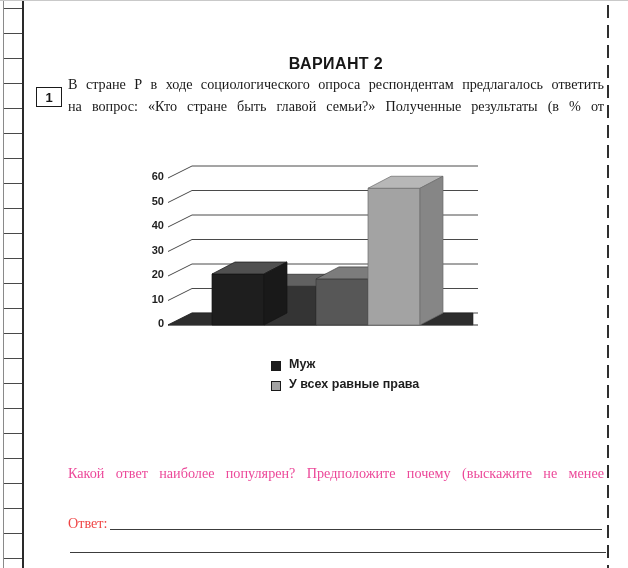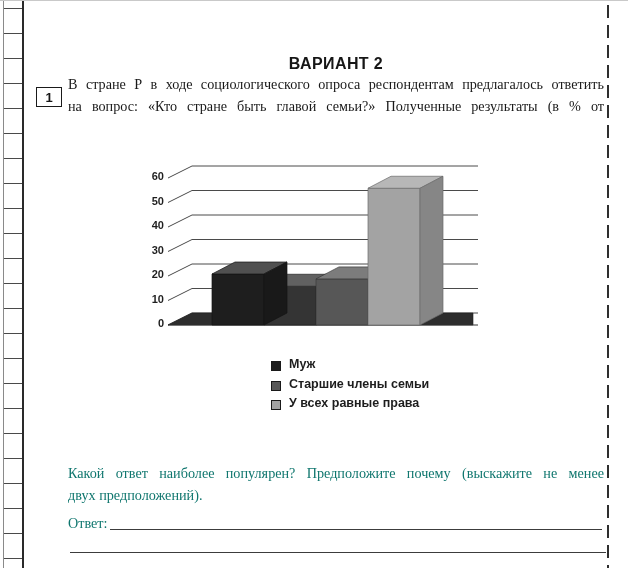--- a/index.html
+++ b/index.html
@@ -39,25 +39,25 @@
     display:flex;align-items:center;justify-content:center;
   }
   .qtext{
     position:absolute;left:68px;width:536px;top:72px;
     font-size:14.2px;line-height:22.4px;color:#191919;
   }
   .qtext .line{white-space:nowrap;}
   .just{text-align:justify;text-align-last:justify;white-space:normal;height:22.4px;overflow:hidden;}
   .followup{
     position:absolute;left:68px;width:536px;top:461px;
-    font-size:14.2px;line-height:22.4px;color:#0f766e;
+    font-size:14.2px;line-height:22.4px;color:#ec4899;
   }
   .answer-label{
     position:absolute;left:68px;top:514px;
-    font-size:14.2px;color:#0f766e;
+    font-size:14.2px;color:#ef4444;
   }
   .answer-line-1{
     position:absolute;left:110px;width:492px;top:528px;height:1px;
     background:#3c3c3c;
   }
   .answer-line-2{
     position:absolute;left:70px;width:536px;top:551px;height:1px;
     background:#3c3c3c;
   }
   .chart-wrap{position:absolute;left:118px;top:158px;width:390px;height:180px;}
@@ -131,31 +131,26 @@
       </svg>
   </div>
 
   <div class="legend">
 
   <div class="legend-row">
       <span class="swatch" style="background: rgb(30, 30, 30);"></span>
       <span>Муж</span>
     </div>
       <div class="legend-row">
-      <span class="swatch" style="background: rgb(87, 87, 87);"></span>
-      <span>Старшие члены семьи</span>
-    </div>
-      <div class="legend-row">
       <span class="swatch" style="background: rgb(163, 163, 163);"></span>
       <span>У всех равные права</span>
     </div>
     </div>
 
   <div class="followup">
     <div class="line just">Какой ответ наиболее популярен? Предположите почему (выскажите не менее</div>
-    <div class="line">двух предположений).</div>
   </div>
 
   <div class="answer-label">Ответ:</div>
   <div class="answer-line-1"></div>
   <div class="answer-line-2"></div>
 
 </div>
 
 </body></html>

